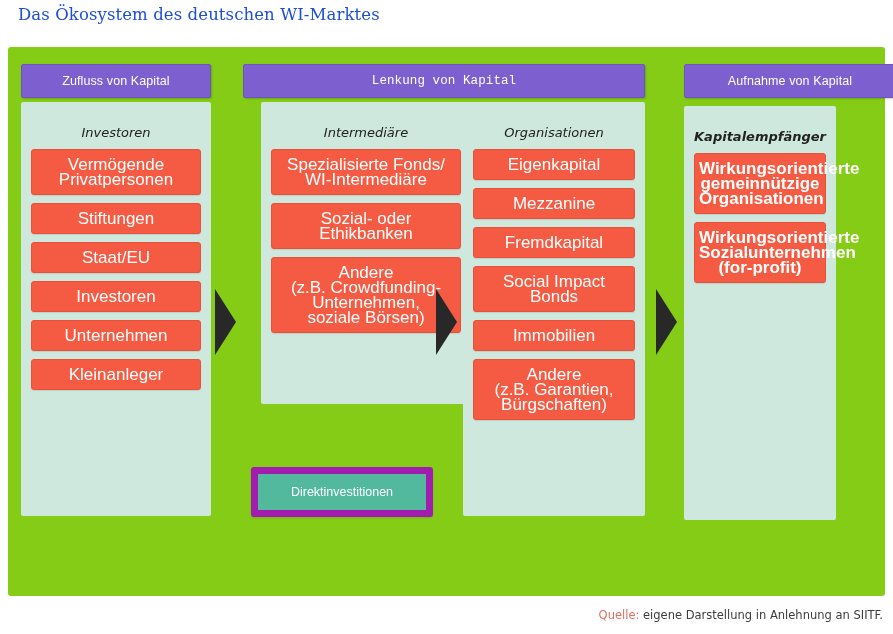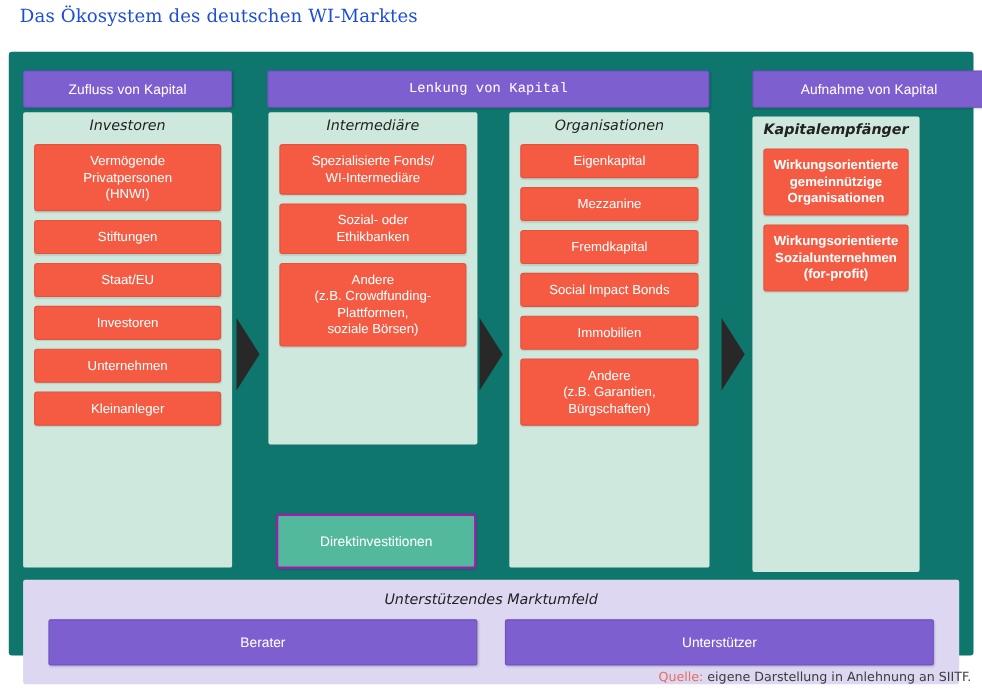--- a/index.html
+++ b/index.html
@@ -24,21 +24,21 @@
     letter-spacing: 0.1px;
   }
 
   
   .diagram-frame {
     position: absolute;
     left: 8px;
     top: 47px;
     width: 877px;
     height: 549px;
-    background: #0f766e;
+    background: #84cc16;
     border-radius: 3px;
   }
 
   
   .hdr {
     position: absolute;
     height: 34px;
     background: #7d5fd0;
     border: 1px solid #6f53c0;
     border-radius: 2px;
@@ -52,62 +52,62 @@
   }
   .hdr-inflow  { left: 13px;  top: 17px; width: 190px; }
   .hdr-direct  { left: 235px; top: 17px; width: 402px; font-family: Liberation Mono, monospace; }
   .hdr-uptake  { left: 676px; top: 17px; width: 212px; }
 
   
   .col {
     position: absolute;
     background: #cfe8dd;
     border-radius: 2px;
-    padding-top: 5px;
+    padding-top: 23px;
   }
   .col-investors    { left: 13px;  top: 55px;  width: 190px; height: 414px; }
-  .col-intermed     { left: 236px; top: 55px;  width: 190px; height: 302px; }
+  .col-intermed     { left: 253px; top: 55px;  width: 210px; height: 302px; }
   .col-products     { left: 455px; top: 55px;  width: 182px; height: 414px; }
   .col-recipients   { left: 676px; top: 59px;  width: 152px; height: 414px; font-weight: bold; }
 
   .col-title {
     text-align: center;
     font-size: 13px;
     font-style: italic;
     color: #222222;
     margin-bottom: 9px;
     font-family: "DejaVu Sans", "Liberation Sans", sans-serif;
   }
 
   
   .items { padding: 0 10px; }
 
   .item {
     background: #f55b42;
     border: 1px solid #e9503a;
     border-radius: 3px;
     color: #ffffff;
-    font-size: 12px;
+    font-size: 17px;
     line-height: 15px;
     text-align: center;
     padding: 7px 4px;
     margin-bottom: 8px;
     box-shadow: 0 1px 1px rgba(0,0,0,0.10);
   }
   .item span { display: block; }
 
   
   .direct-invest {
     position: absolute;
     left: 243px;
     top: 420px;
     width: 182px;
     height: 50px;
     background: #52b99c;
-    border: 2px solid #a21caf;
+    border: 7px solid #a21caf;
     border-radius: 3px;
     color: #ffffff;
     font-size: 12.5px;
     display: flex;
     align-items: center;
     justify-content: center;
     box-shadow: 0 1px 2px rgba(0,0,0,0.12);
   }
 
   
@@ -183,21 +183,20 @@
   <div class="hdr hdr-inflow">Zufluss von Kapital</div>
   <div class="hdr hdr-direct">Lenkung von Kapital</div>
   <div class="hdr hdr-uptake">Aufnahme von Kapital</div>
 
   <div class="col col-investors">
     <div class="col-title">Investoren</div>
     <div class="items">
       <div class="item">
         <span>Vermögende</span>
         <span>Privatpersonen</span>
-        <span>(HNWI)</span>
       </div>
       <div class="item">
         <span>Stiftungen</span>
       </div>
       <div class="item">
         <span>Staat/EU</span>
       </div>
       <div class="item">
         <span>Investoren</span>
       </div>
@@ -217,21 +216,21 @@
         <span>Spezialisierte Fonds/</span>
         <span>WI-Intermediäre</span>
       </div>
       <div class="item">
         <span>Sozial- oder</span>
         <span>Ethikbanken</span>
       </div>
       <div class="item">
         <span>Andere</span>
         <span>(z.B. Crowdfunding-</span>
-        <span>Plattformen,</span>
+        <span>Unternehmen,</span>
         <span>soziale Börsen)</span>
       </div>
     </div>
   </div>
 
   <div class="direct-invest">Direktinvestitionen</div>
 
   <div class="col col-products">
     <div class="col-title">Organisationen</div>
     <div class="items">
@@ -271,25 +270,18 @@
         <span>Sozialunternehmen</span>
         <span>(for-profit)</span>
       </div>
     </div>
   </div>
 
   <div class="arrow arrow-1"></div>
   <div class="arrow arrow-2"></div>
   <div class="arrow arrow-3"></div>
 
-  <div class="support">
-    <div class="support-title">Unterstützendes Marktumfeld</div>
-    <div class="support-row">
-      <div class="support-btn">Berater</div>
-      <div class="support-btn">Unterstützer</div>
-    </div>
-  </div>
 
 </div>
 
 <div class="source">
   <span class="source-label">Quelle:</span><span> eigene Darstellung in Anlehnung an SIITF.</span>
 </div>
 
 </body></html>

